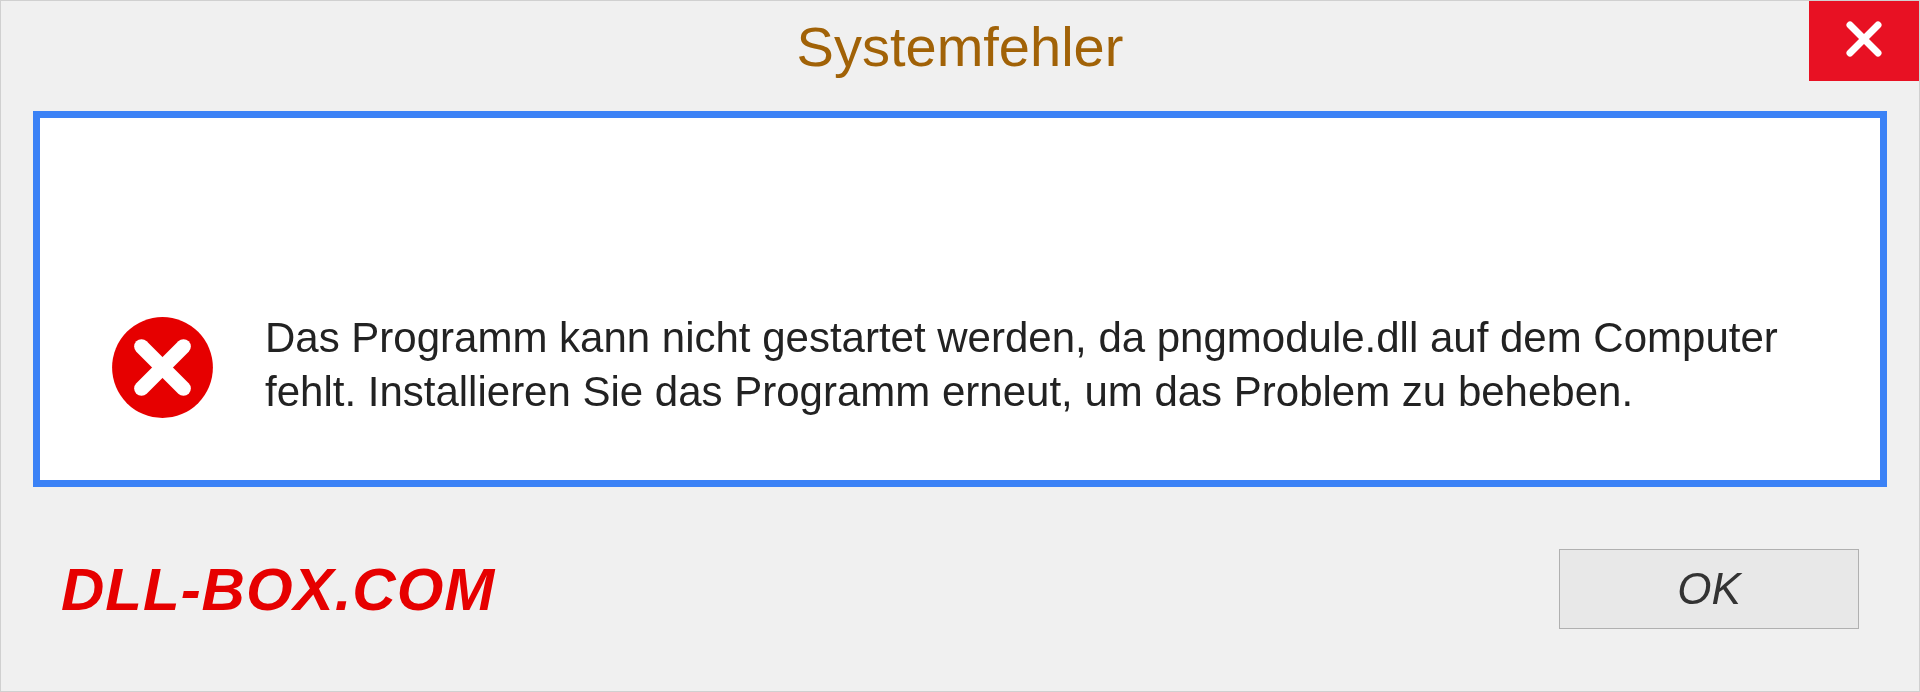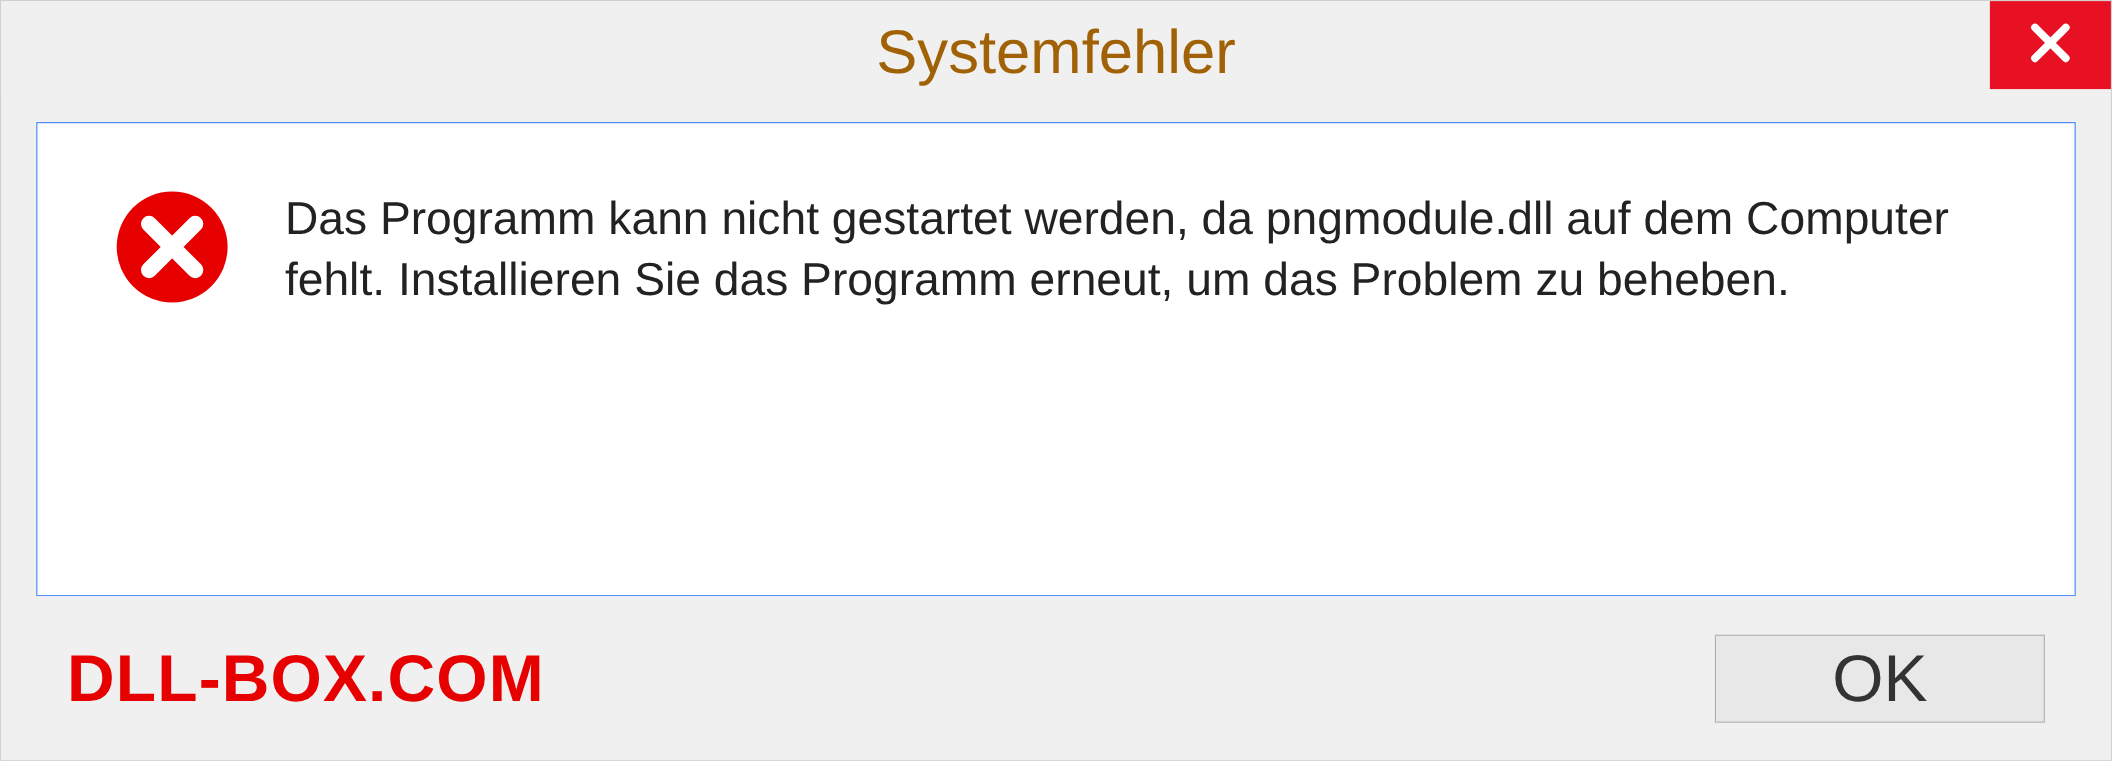--- a/index.html
+++ b/index.html
@@ -48,62 +48,63 @@
       justify-content: center;
       cursor: pointer;
     }
     .close-button svg {
       width: 42px;
       height: 42px;
     }
     .dialog-body {
       background: #ffffff;
       margin: 20px 32px 0 32px;
-      border: 1px solid #3b82f6;
+      border: 7px solid #3b82f6;
       flex: 1;
       display: flex;
-      align-items: flex-start;
+      align-items: flex-end;
       padding: 60px 70px;
     }
     .error-icon {
       width: 105px;
       height: 105px;
       flex-shrink: 0;
       margin-right: 50px;
     }
     .error-icon svg {
       width: 100%;
       height: 100%;
     }
     .message-text {
       font-size: 42px;
       line-height: 1.3;
       color: #222;
       font-weight: 400;
     }
     .dialog-footer {
-      height: 149px;
+      height: 204px;
       background: #f0f0f0;
       display: flex;
       align-items: center;
       justify-content: space-between;
       padding: 0 60px;
+      font-style: italic;
     }
     .watermark {
       font-size: 60px;
       font-weight: 900;
       color: #e60000;
       letter-spacing: 1px;
     }
     .ok-button {
       width: 300px;
       height: 80px;
       background: #e8e8e8;
       border: 1px solid #b0b0b0;
-      font-size: 60px;
+      font-size: 44px;
       color: #333;
       cursor: pointer;
       display: flex;
       align-items: center;
       justify-content: center;
     }
   </style>
 </head>
 <body>
 

